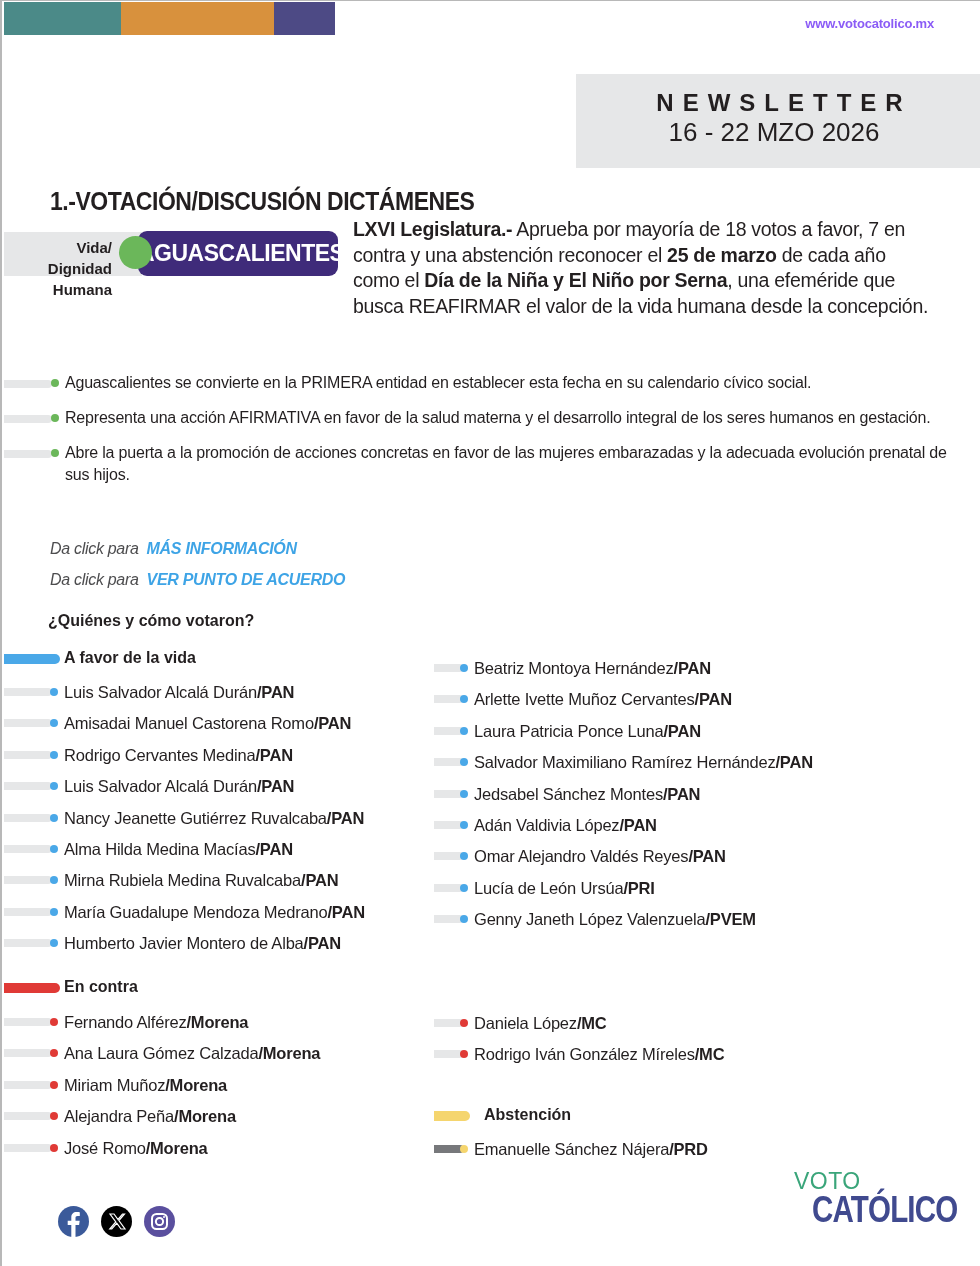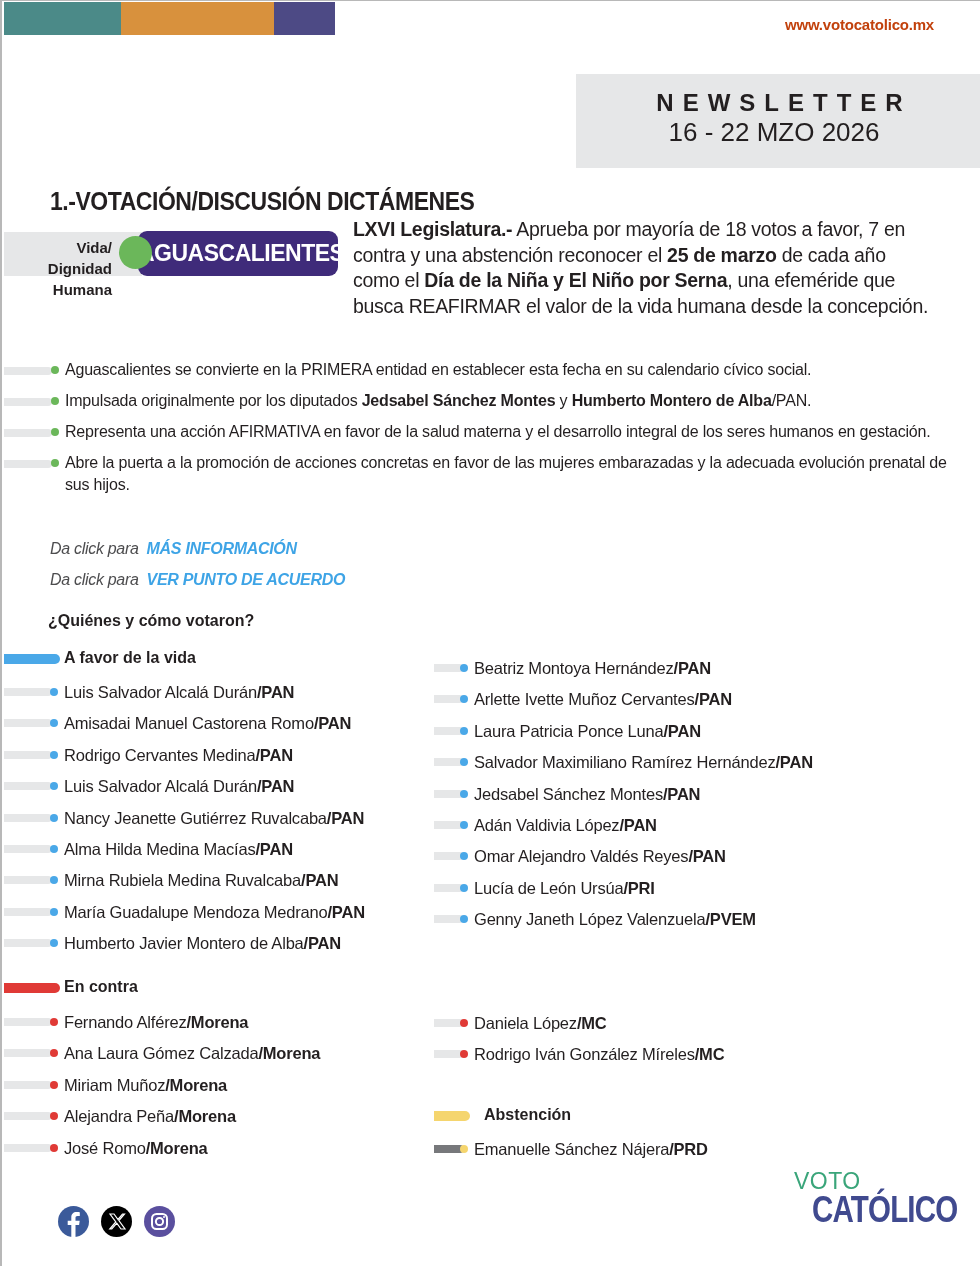--- a/index.html
+++ b/index.html
@@ -3,38 +3,38 @@
   <meta charset="utf-8">
   <style>
     * { box-sizing: border-box; margin: 0; padding: 0; }
     html, body { width: 980px; height: 1266px; background: #ffffff; overflow: hidden; }
     body { font-family: "Liberation Sans", "DejaVu Sans", sans-serif; color: #231f20; position: relative; }
     .page { position: absolute; left: 0; top: 0; width: 980px; height: 1266px; border-left: 2px solid #b8b8b8; border-top: 1px solid #b8b8b8; }
 
     .topbar { position: absolute; top: 1px; left: 2px; height: 33px; display: flex; }
     .topbar .seg { height: 33px; }
 
-    .site-url { position: absolute; top: 15px; right: 46px; font-size: 15px; font-weight: bold; color: #c2410c; letter-spacing: -0.2px; }
+    .site-url { position: absolute; top: 15px; right: 46px; font-size: 13px; font-weight: bold; color: #8b5cf6; letter-spacing: -0.2px; }
 
     .nl-box { position: absolute; top: 73px; left: 574px; width: 406px; height: 94px; background: #e6e7e8; text-align: center; }
     .nl-title { margin-top: 15px; font-size: 24px; font-weight: bold; letter-spacing: 9px; color: #231f20; padding-left: 10px; }
     .nl-date { font-size: 26px; color: #231f20; margin-top: 0px; margin-left: -10px; }
 
     .section-title { position: absolute; top: 186px; left: 48px; font-size: 25px; font-weight: bold; color: #231f20; letter-spacing: -0.5px; transform: scaleX(0.92); transform-origin: left; }
 
     .cat-band { position: absolute; top: 231px; left: 2px; width: 138px; height: 44px; background: #e6e7e8; }
     .cat-label { position: absolute; top: 236px; left: 10px; width: 100px; text-align: right; font-size: 15px; font-weight: bold; line-height: 21px; color: #231f20; }
     .state-pill { position: absolute; top: 230px; left: 136px; width: 200px; height: 45px; background: #3f2b7a; border-radius: 9px; color: #fff; font-size: 23px; font-weight: bold; line-height: 45px; text-align: right; padding-right: 4px; letter-spacing: -0.5px; }
     .state-dot { position: absolute; top: 235px; left: 117px; width: 33px; height: 33px; border-radius: 50%; background: #6bb75a; }
 
     .summary { position: absolute; top: 216px; left: 351px; width: 580px; font-size: 19.5px; line-height: 25.5px; color: #231f20; letter-spacing: -0.3px; }
     .summary b { font-weight: bold; }
 
     .bullets { position: absolute; top: 358px; left: 2px; width: 960px; }
-    .bullet { position: relative; padding-left: 61px; font-size: 16px; line-height: 22px; color: #231f20; margin-bottom: 9px; letter-spacing: -0.2px; }
+    .bullet { position: relative; padding-left: 61px; font-size: 16px; line-height: 22px; color: #231f20; margin-bottom: 9px; letter-spacing: -0.2px; margin-top: 13px; }
     .bullet .bar { position: absolute; left: 0; top: 8px; width: 48px; height: 8px; background: #e6e7e8; border-radius: 0 4px 4px 0; }
     .bullet .dot { position: absolute; left: 47px; top: 7px; width: 8px; height: 8px; border-radius: 50%; background: #6bb75a; }
     .bullet b { font-weight: bold; }
 
     .link-line { position: absolute; left: 48px; font-size: 16px; font-style: italic; color: #4d4d4f; letter-spacing: -0.3px; text-align: center; }
     .link-line .lnk { color: #3ea4e6; font-weight: bold; margin-left: 8px; cursor: pointer; }
 
     .who-title { position: absolute; top: 611px; left: 46px; font-size: 16px; font-weight: bold; color: #231f20; }
 
     .group-head { position: absolute; font-size: 16px; font-weight: bold; color: #231f20; padding-left: 60px; }
@@ -87,24 +87,20 @@
   </div>
   <div class="state-pill">AGUASCALIENTES</div>
   <div class="state-dot"></div>
 
   <div class="summary"><b>LXVI Legislatura.-</b><span> Aprueba por mayoría de 18 votos a favor, 7 en contra y una abstención reconocer el </span><b>25 de marzo</b><span> de cada año como el </span><b>Día de la Niña y El Niño por Serna</b><span>, una efeméride que busca REAFIRMAR el valor de la vida humana desde la concepción.</span></div>
 
   <div class="bullets">
     <div class="bullet">
       <span class="bar"></span><span class="dot"></span>
       <span>Aguascalientes se convierte en la PRIMERA entidad en establecer esta fecha en su calendario cívico social.</span>
-    </div>
-    <div class="bullet">
-      <span class="bar"></span><span class="dot"></span>
-      <span>Impulsada originalmente por los diputados </span><b>Jedsabel Sánchez Montes</b><span> y </span><b>Humberto Montero de Alba</b><span>/PAN.</span>
     </div>
     <div class="bullet">
       <span class="bar"></span><span class="dot"></span>
       <span>Representa una acción AFIRMATIVA en favor de la salud materna y el desarrollo integral de los seres humanos en gestación.</span>
     </div>
     <div class="bullet">
       <span class="bar"></span><span class="dot"></span>
       <span>Abre la puerta a la promoción de acciones concretas en favor de las mujeres embarazadas y la adecuada evolución prenatal de sus hijos.</span>
     </div>
   </div>

